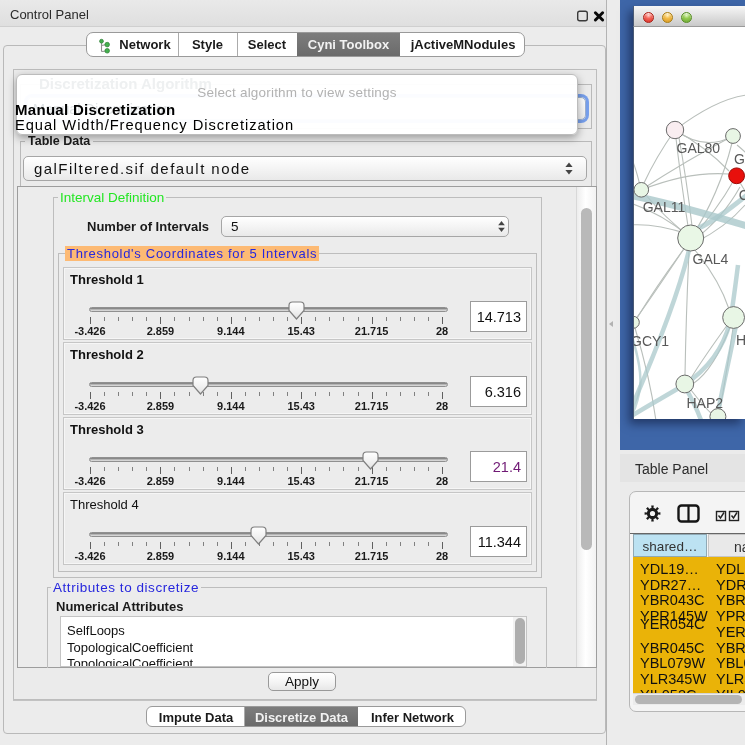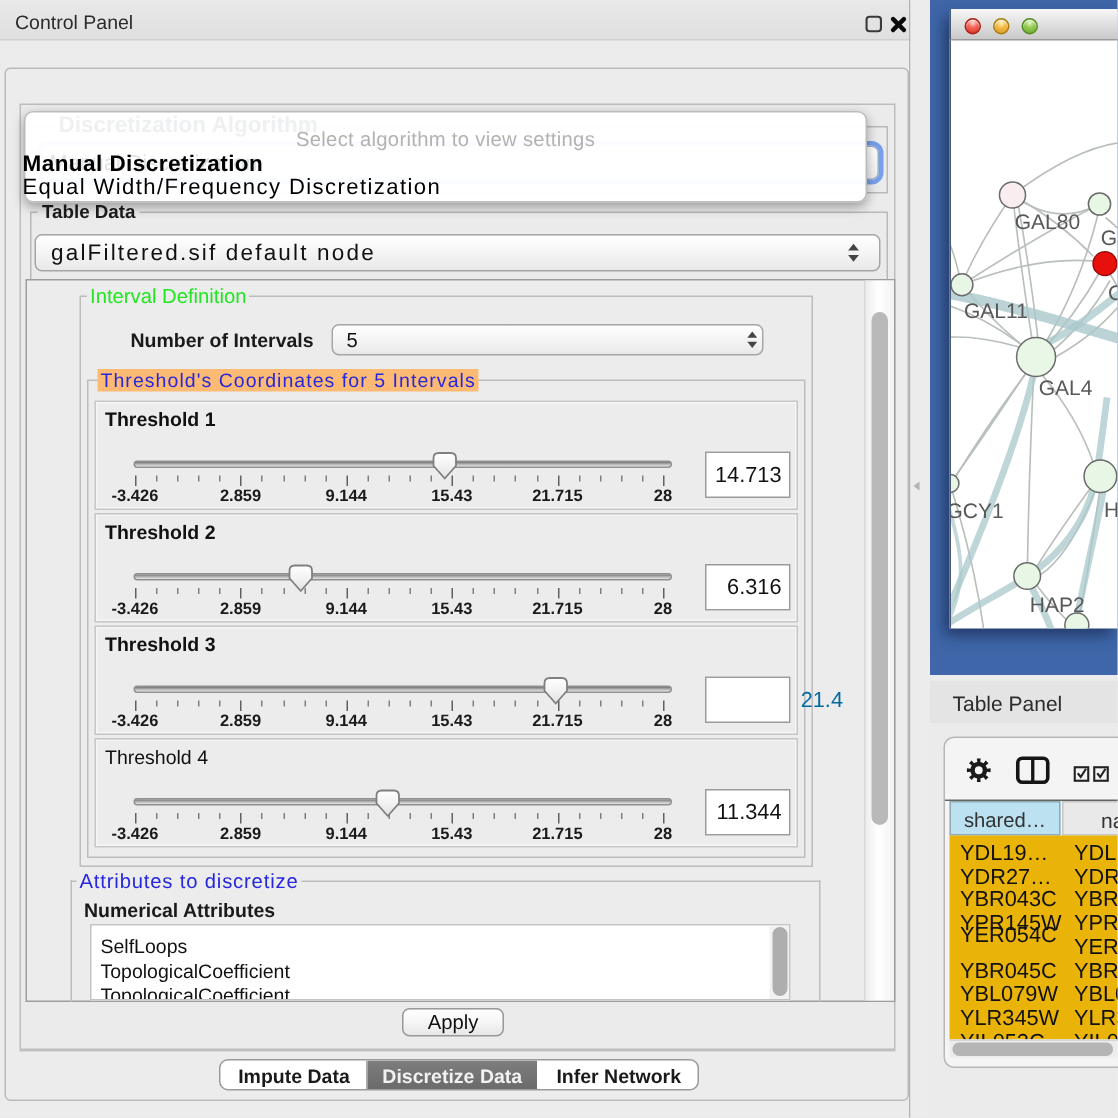--- a/index.html
+++ b/index.html
@@ -194,21 +194,21 @@
     <defs>
           <linearGradient id="thg2" x1="0" y1="0" x2="0" y2="1">
             <stop offset="0" stop-color="#ffffff"></stop>
             <stop offset="0.5" stop-color="#f2f2f2"></stop>
             <stop offset="1" stop-color="#e2e2e2"></stop>
           </linearGradient>
         </defs>
     <path d="M1,4.5 Q1,1 4.5,1 L12.5,1 Q16,1 16,4.5 L16,9.5 L8.5,18 L1,9.5 Z" fill="url(#thg2)" stroke="#7f7f7f" stroke-width="1.2"></path>
   </svg>
   <div style="position:absolute;left:406px;top:33px;width:57px;height:31px;background:#fff;border:1px solid #9b9b9b;"></div>
-  <div style="position:absolute;left:406px;top:41px;width:51px;text-align:right;font-size:14.5px;color:#0369a1;margin-left:41px;">21.4</div>
+  <div style="position:absolute;left:406px;top:41px;width:51px;text-align:right;font-size:14.5px;color:#701a75;">21.4</div>
 </div>
 <div class="abs" style="left:63px;top:492px;width:469px;height:73px;border:1px solid #c6c6c6;box-shadow:inset 0 0 0 1px #f6f6f6;">
   <div style="position:absolute;left:6px;top:4px;font-size:13px;font-weight:normal;color:#111;white-space:nowrap;">Threshold 4</div>
   <div style="position:absolute;left:25px;top:39px;width:359px;height:5px;border:1px solid #909090;border-radius:3px;background:linear-gradient(#737373,#b5b5b5 50%,#e5e5e5);"></div>
   <div style="position:absolute;left:26.00px;top:49px;width:1px;height:7px;background:#606060;"></div>
   <div style="position:absolute;left:40.08px;top:49px;width:1px;height:4px;background:#808080;"></div>
   <div style="position:absolute;left:54.16px;top:49px;width:1px;height:4px;background:#808080;"></div>
   <div style="position:absolute;left:68.24px;top:49px;width:1px;height:4px;background:#808080;"></div>
   <div style="position:absolute;left:82.32px;top:49px;width:1px;height:4px;background:#808080;"></div>
   <div style="position:absolute;left:96.40px;top:49px;width:1px;height:7px;background:#606060;"></div>
@@ -269,20 +269,36 @@
 <div class="abs" style="left:13px;top:700px;width:584px;height:1px;background:#c2c2c2;"></div>
 
 <div class="abs" style="left:146px;top:706px;width:320px;height:21px;background:#ffffff;border:1px solid #9a9a9a;border-radius:6px;overflow:hidden;">
   <div style="position:absolute;left:0;top:0;width:98px;height:21px;border-right:1px solid #ababab;"></div>
   <div style="position:absolute;left:98px;top:0;width:113px;height:21px;background:linear-gradient(#7d7d7d,#696969);"></div>
   <div style="position:absolute;left:0;top:2.5px;width:98px;text-align:center;font-size:13px;font-weight:bold;color:#1a1a1a;">Impute Data</div>
   <div style="position:absolute;left:98px;top:2.5px;width:113px;text-align:center;font-size:13px;font-weight:bold;color:#f2f2f2;">Discretize Data</div>
   <div style="position:absolute;left:211px;top:2.5px;width:109px;text-align:center;font-size:13px;font-weight:bold;color:#1a1a1a;">Infer Network</div>
 </div>
 
+<div class="abs" style="left:86px;top:32px;width:439px;height:25px;background:#ffffff;border:1px solid #9a9a9a;border-radius:7px;overflow:hidden;">
+  <div style="position:absolute;left:91px;top:0;width:1px;height:25px;background:#ababab;"></div>
+  <div style="position:absolute;left:150px;top:0;width:1px;height:25px;background:#ababab;"></div>
+  <div style="position:absolute;left:210px;top:0;width:103px;height:25px;background:linear-gradient(#7d7d7d,#696969);"></div>
+  <div style="position:absolute;left:25px;top:4px;width:66px;text-align:center;font-size:13px;font-weight:bold;color:#1a1a1a;">Network</div>
+  <div style="position:absolute;left:91px;top:4px;width:59px;text-align:center;font-size:13px;font-weight:bold;color:#1a1a1a;">Style</div>
+  <div style="position:absolute;left:150px;top:4px;width:60px;text-align:center;font-size:13px;font-weight:bold;color:#1a1a1a;">Select</div>
+  <div style="position:absolute;left:210px;top:4px;width:103px;text-align:center;font-size:13px;font-weight:bold;color:#f2f2f2;">Cyni Toolbox</div>
+  <div style="position:absolute;left:313px;top:4px;width:126px;text-align:center;font-size:13px;font-weight:bold;color:#1a1a1a;">jActiveMNodules</div>
+  <svg style="position:absolute;left:11px;top:5px;" width="13" height="16" viewBox="0 0 13 16">
+    <path d="M3.5,4 L3.5,13.5 M3.5,7.5 L9,6.5 M3.5,13.5 L9,13" stroke="#8f8f8f" stroke-width="1.1" fill="none"></path>
+    <circle cx="3.5" cy="3.2" r="1.9" fill="#44b04e" stroke="#2c7d34" stroke-width="0.7"></circle>
+    <circle cx="9.2" cy="6.6" r="2.3" fill="#44b04e" stroke="#2c7d34" stroke-width="0.7"></circle>
+    <circle cx="9.2" cy="12.8" r="2.3" fill="#44b04e" stroke="#2c7d34" stroke-width="0.7"></circle>
+  </svg>
+</div>
 
 <div class="abs" style="left:16px;top:74px;width:562px;height:61px;background:rgba(255,255,255,0.97);border:1px solid #bcbcbc;border-radius:6px;box-shadow:0 3px 8px rgba(0,0,0,0.35);"></div>
 <div class="lbl" style="left:39px;top:75px;font-size:15px;font-weight:bold;color:#eef0f1;">Discretization Algorithm</div>
 <div class="lbl" style="left:16px;top:84.5px;width:562px;text-align:center;font-size:13.5px;letter-spacing:0.2px;color:#b2b2b2;">Select algorithm to view settings</div>
 <div class="lbl" style="left:33px;top:101px;font-size:14.5px;color:#dfe3e5;">Manual Discretization</div>
 <div class="lbl" style="left:15px;top:100.5px;font-size:15px;letter-spacing:0.3px;font-weight:bold;color:#000;">Manual Discretization</div>
 <div class="lbl" style="left:15px;top:116.5px;font-size:14.7px;letter-spacing:0.95px;color:#000;">Equal Width/Frequency Discretization</div>
 
 <div class="abs" style="left:606px;top:0;width:1px;height:745px;background:#b3b3b3;"></div>
 <div class="abs" style="left:607px;top:0;width:13px;height:745px;background:#ececec;"></div>

